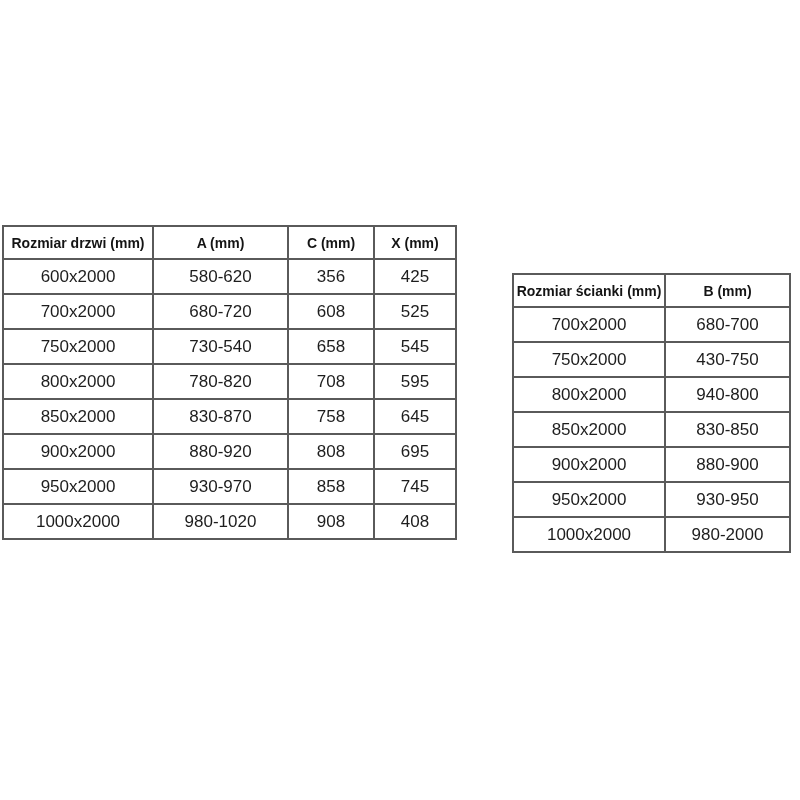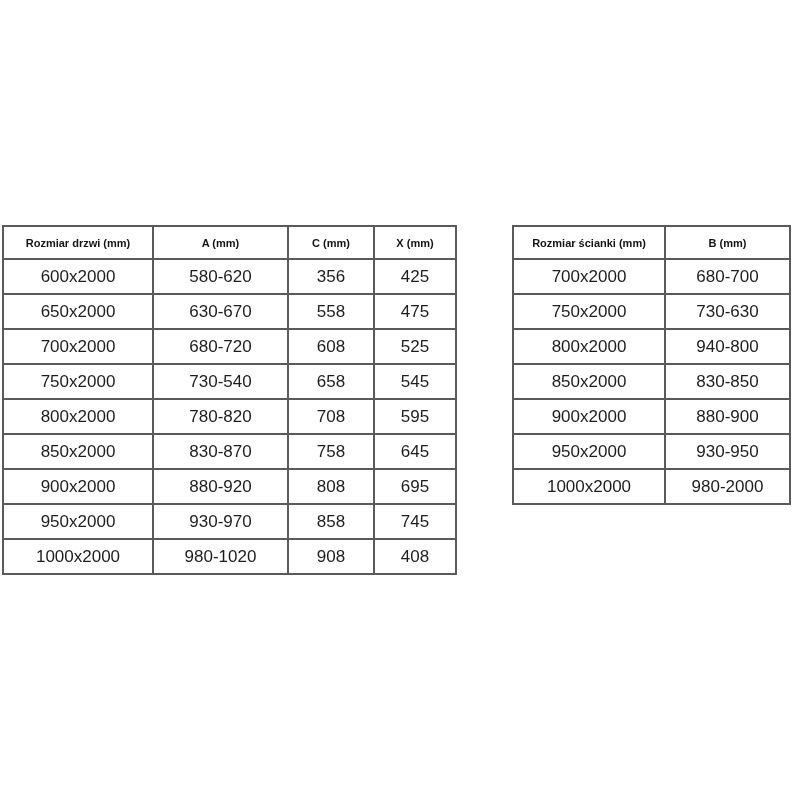--- a/index.html
+++ b/index.html
@@ -17,34 +17,34 @@
     overflow: hidden;
   }
   table.spec {
     position: absolute;
     top: 225px;
     border-collapse: collapse;
     table-layout: fixed;
     background: #ffffff;
   }
   #door-table { left: 2px; }
-  #wall-table { left: 512px; }
+  #wall-table { left: 512px; margin-top: 48px; }
   table.spec th,
   table.spec td {
     border: 2px solid #5a5a5a;
     text-align: center;
     vertical-align: middle;
     padding: 0 2px;
     white-space: nowrap;
     overflow: hidden;
   }
   table.spec thead tr { height: 33px; }
   table.spec tbody tr { height: 35px; }
   table.spec th {
-    font-size: 11px;
+    font-size: 14px;
     font-weight: 700;
     color: #141414;
   }
   table.spec td {
     font-size: 17px;
     font-weight: 400;
     color: #1d1d1d;
     border-radius: 6px;
   }
 </style>
@@ -67,26 +67,20 @@
         <th>C (mm)</th>
         <th>X (mm)</th>
       </tr>
     </thead>
     <tbody>
       <tr>
         <td>600x2000</td>
         <td>580-620</td>
         <td>356</td>
         <td>425</td>
-      </tr>
-      <tr>
-        <td>650x2000</td>
-        <td>630-670</td>
-        <td>558</td>
-        <td>475</td>
       </tr>
       <tr>
         <td>700x2000</td>
         <td>680-720</td>
         <td>608</td>
         <td>525</td>
       </tr>
       <tr>
         <td>750x2000</td>
         <td>730-540</td>
@@ -137,21 +131,21 @@
         <th>B (mm)</th>
       </tr>
     </thead>
     <tbody>
       <tr>
         <td>700x2000</td>
         <td>680-700</td>
       </tr>
       <tr>
         <td>750x2000</td>
-        <td>730-630</td>
+        <td>430-750</td>
       </tr>
       <tr>
         <td>800x2000</td>
         <td>940-800</td>
       </tr>
       <tr>
         <td>850x2000</td>
         <td>830-850</td>
       </tr>
       <tr>

